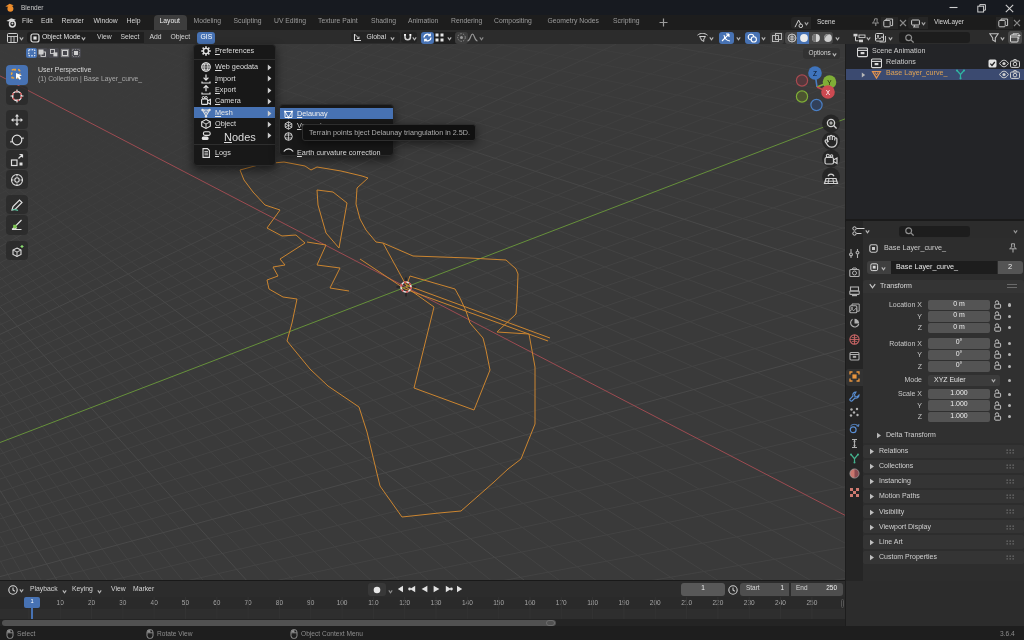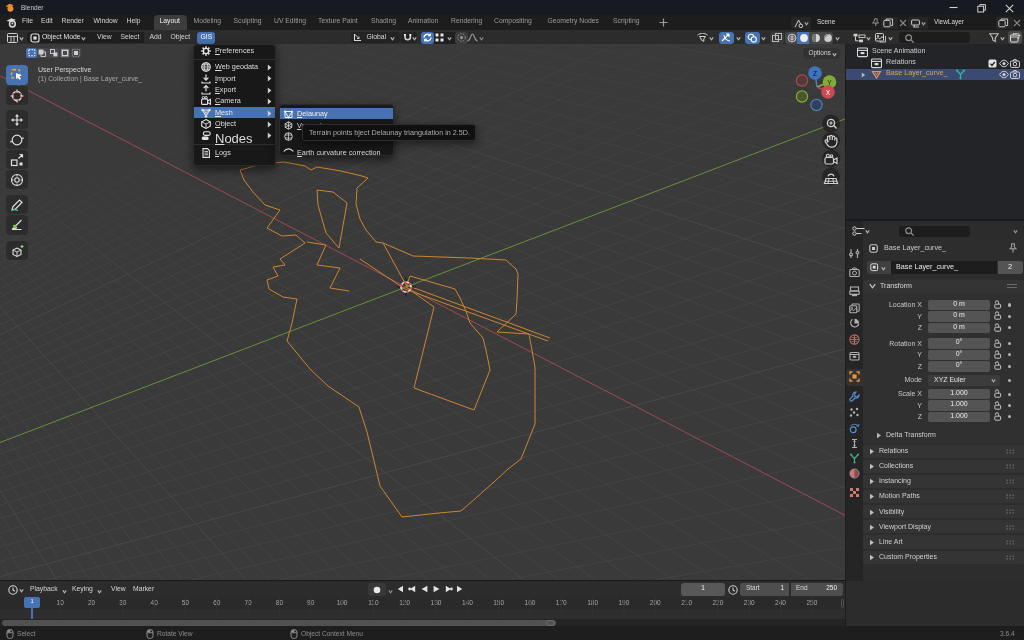--- a/index.html
+++ b/index.html
@@ -928,21 +928,21 @@
       <path d="M0.7 2.8L5 5l4.3-2.2M5 5v4.2" fill="none" stroke="#e2e2e2" stroke-width="0.9"></path>
     </svg>
 <div style="position:absolute;left:215px;top:120.2px;font-size:7.28px;color:#dcdcdc;white-space:nowrap;line-height:1"><u>O</u>bject</div>
 <svg style="position:absolute;left:267px;top:120.9px" width="5" height="7" viewBox="0 0 5 7">
       <path d="M0.8 0.5L4.4 3.5 0.8 6.5Z" fill="#cfcfcf"></path>
     </svg>
 <svg style="position:absolute;left:201px;top:130.5px" width="10" height="10" viewBox="0 0 10 10">
       <rect x="2.4" y="0.8" width="6.8" height="3.6" rx="1.6" fill="none" stroke="#e2e2e2" stroke-width="1.1"></rect>
       <rect x="0.8" y="5.4" width="6.8" height="3.6" rx="1.6" fill="#e2e2e2"></rect>
     </svg>
-<div style="position:absolute;left:215px;top:131.6px;font-size:13px;color:#dcdcdc;white-space:nowrap;line-height:1"><u>N</u>odes</div>
+<div style="position:absolute;left:224px;top:131.6px;font-size:11px;color:#dcdcdc;white-space:nowrap;line-height:1"><u>N</u>odes</div>
 <svg style="position:absolute;left:267px;top:132.3px" width="5" height="7" viewBox="0 0 5 7">
       <path d="M0.8 0.5L4.4 3.5 0.8 6.5Z" fill="#cfcfcf"></path>
     </svg>
 <svg style="position:absolute;left:201px;top:148.29999999999998px" width="10" height="10" viewBox="0 0 10 10">
       <path d="M2 0.6h4.5L8.4 2.5v6.9H2Z" fill="none" stroke="#e2e2e2" stroke-width="1.1"></path>
       <path d="M3.4 3.4h3.6M3.4 5.1h3.6M3.4 6.8h3.6" stroke="#e2e2e2" stroke-width="0.9"></path>
     </svg>
 <div style="position:absolute;left:215px;top:149.39999999999998px;font-size:7.28px;color:#dcdcdc;white-space:nowrap;line-height:1"><u>L</u>ogs</div>
 <div style="position:absolute;left:279px;top:104px;width:115px;height:52px;background:#181818;border-radius:4px;border:1px solid #2a2a2a;box-shadow:0 4px 10px rgba(0,0,0,0.55)"></div>
 <div style="position:absolute;left:280px;top:107.8px;width:113px;height:11.4px;background:#4772b3"></div>

